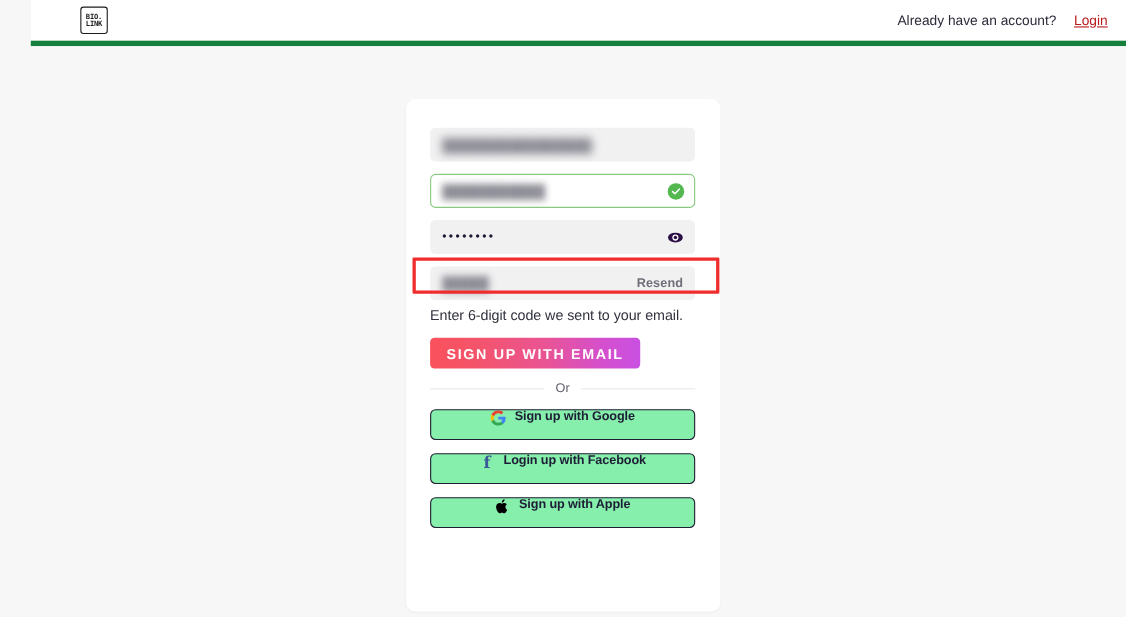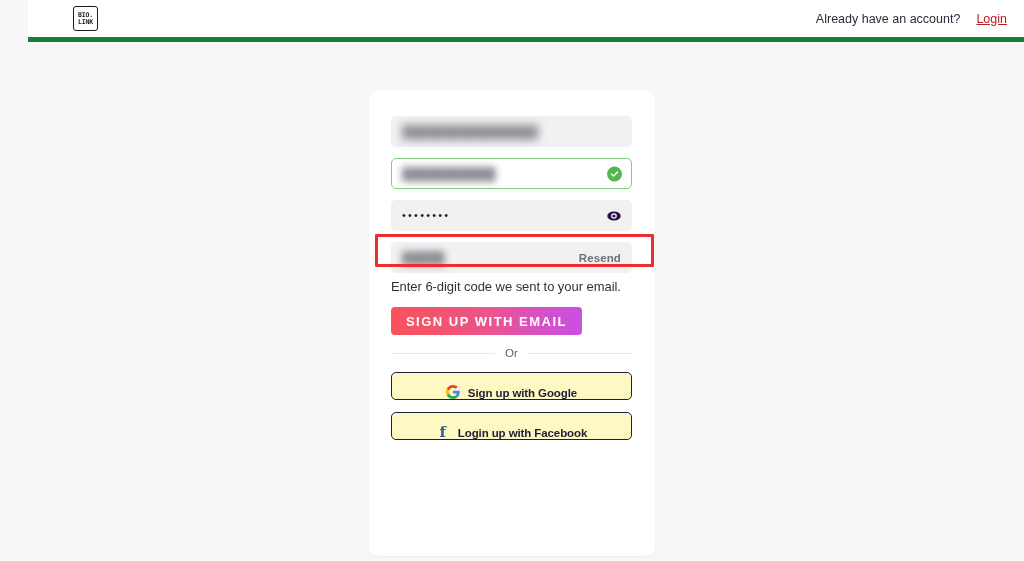--- a/index.html
+++ b/index.html
@@ -239,23 +239,23 @@
     color: #5c5c6b;
     padding: 0 10px;
   }
 
   
   .social-btn {
     width: 241px;
     height: 28px;
     border: 1.2px solid #1d1d35;
     border-radius: 5px;
-    background: #fef9c3;
-    display: flex;
-    align-items: flex-end;
+    background: #86efac;
+    display: flex;
+    align-items: flex-start;
     justify-content: center;
     gap: 8px;
     font-family: inherit;
     font-size: 11.5px;
     font-weight: 700;
     color: #1d1d35;
     cursor: pointer;
     margin-bottom: 12px;
     letter-spacing: -0.1px;
   }
@@ -349,15 +349,24 @@
       <span>Sign up with Google</span>
     </button>
 
     <button class="social-btn">
       <span class="icon">
         <span class="fb-glyph">f</span>
       </span>
       <span>Login up with Facebook</span>
     </button>
 
+    <button class="social-btn">
+      <span class="icon">
+        <svg width="13" height="15" viewBox="0 0 24 28" aria-hidden="true">
+          <path fill="#000000" d="M17.6 14.8c0-3 2.4-4.4 2.5-4.5-1.4-2-3.5-2.3-4.3-2.3-1.8-.2-3.6 1.1-4.5 1.1s-2.3-1.1-3.8-1c-2 .03-3.8 1.1-4.8 2.9-2 3.5-.5 8.7 1.5 11.6 1 1.4 2.1 3 3.6 2.9 1.5-.06 2-.9 3.8-.9s2.2.9 3.8.9c1.6-.03 2.6-1.4 3.5-2.8 1.1-1.6 1.6-3.2 1.6-3.3-.04-.02-3-1.2-3-4.6z"></path>
+          <path fill="#000000" d="M14.9 5.6c.8-1 1.3-2.4 1.2-3.8-1.2.05-2.7.8-3.5 1.8-.7.9-1.4 2.3-1.2 3.6 1.3.1 2.7-.7 3.5-1.6z"></path>
+        </svg>
+      </span>
+      <span>Sign up with Apple</span>
+    </button>
 
   </div>
 </div>
 
 </body></html>

